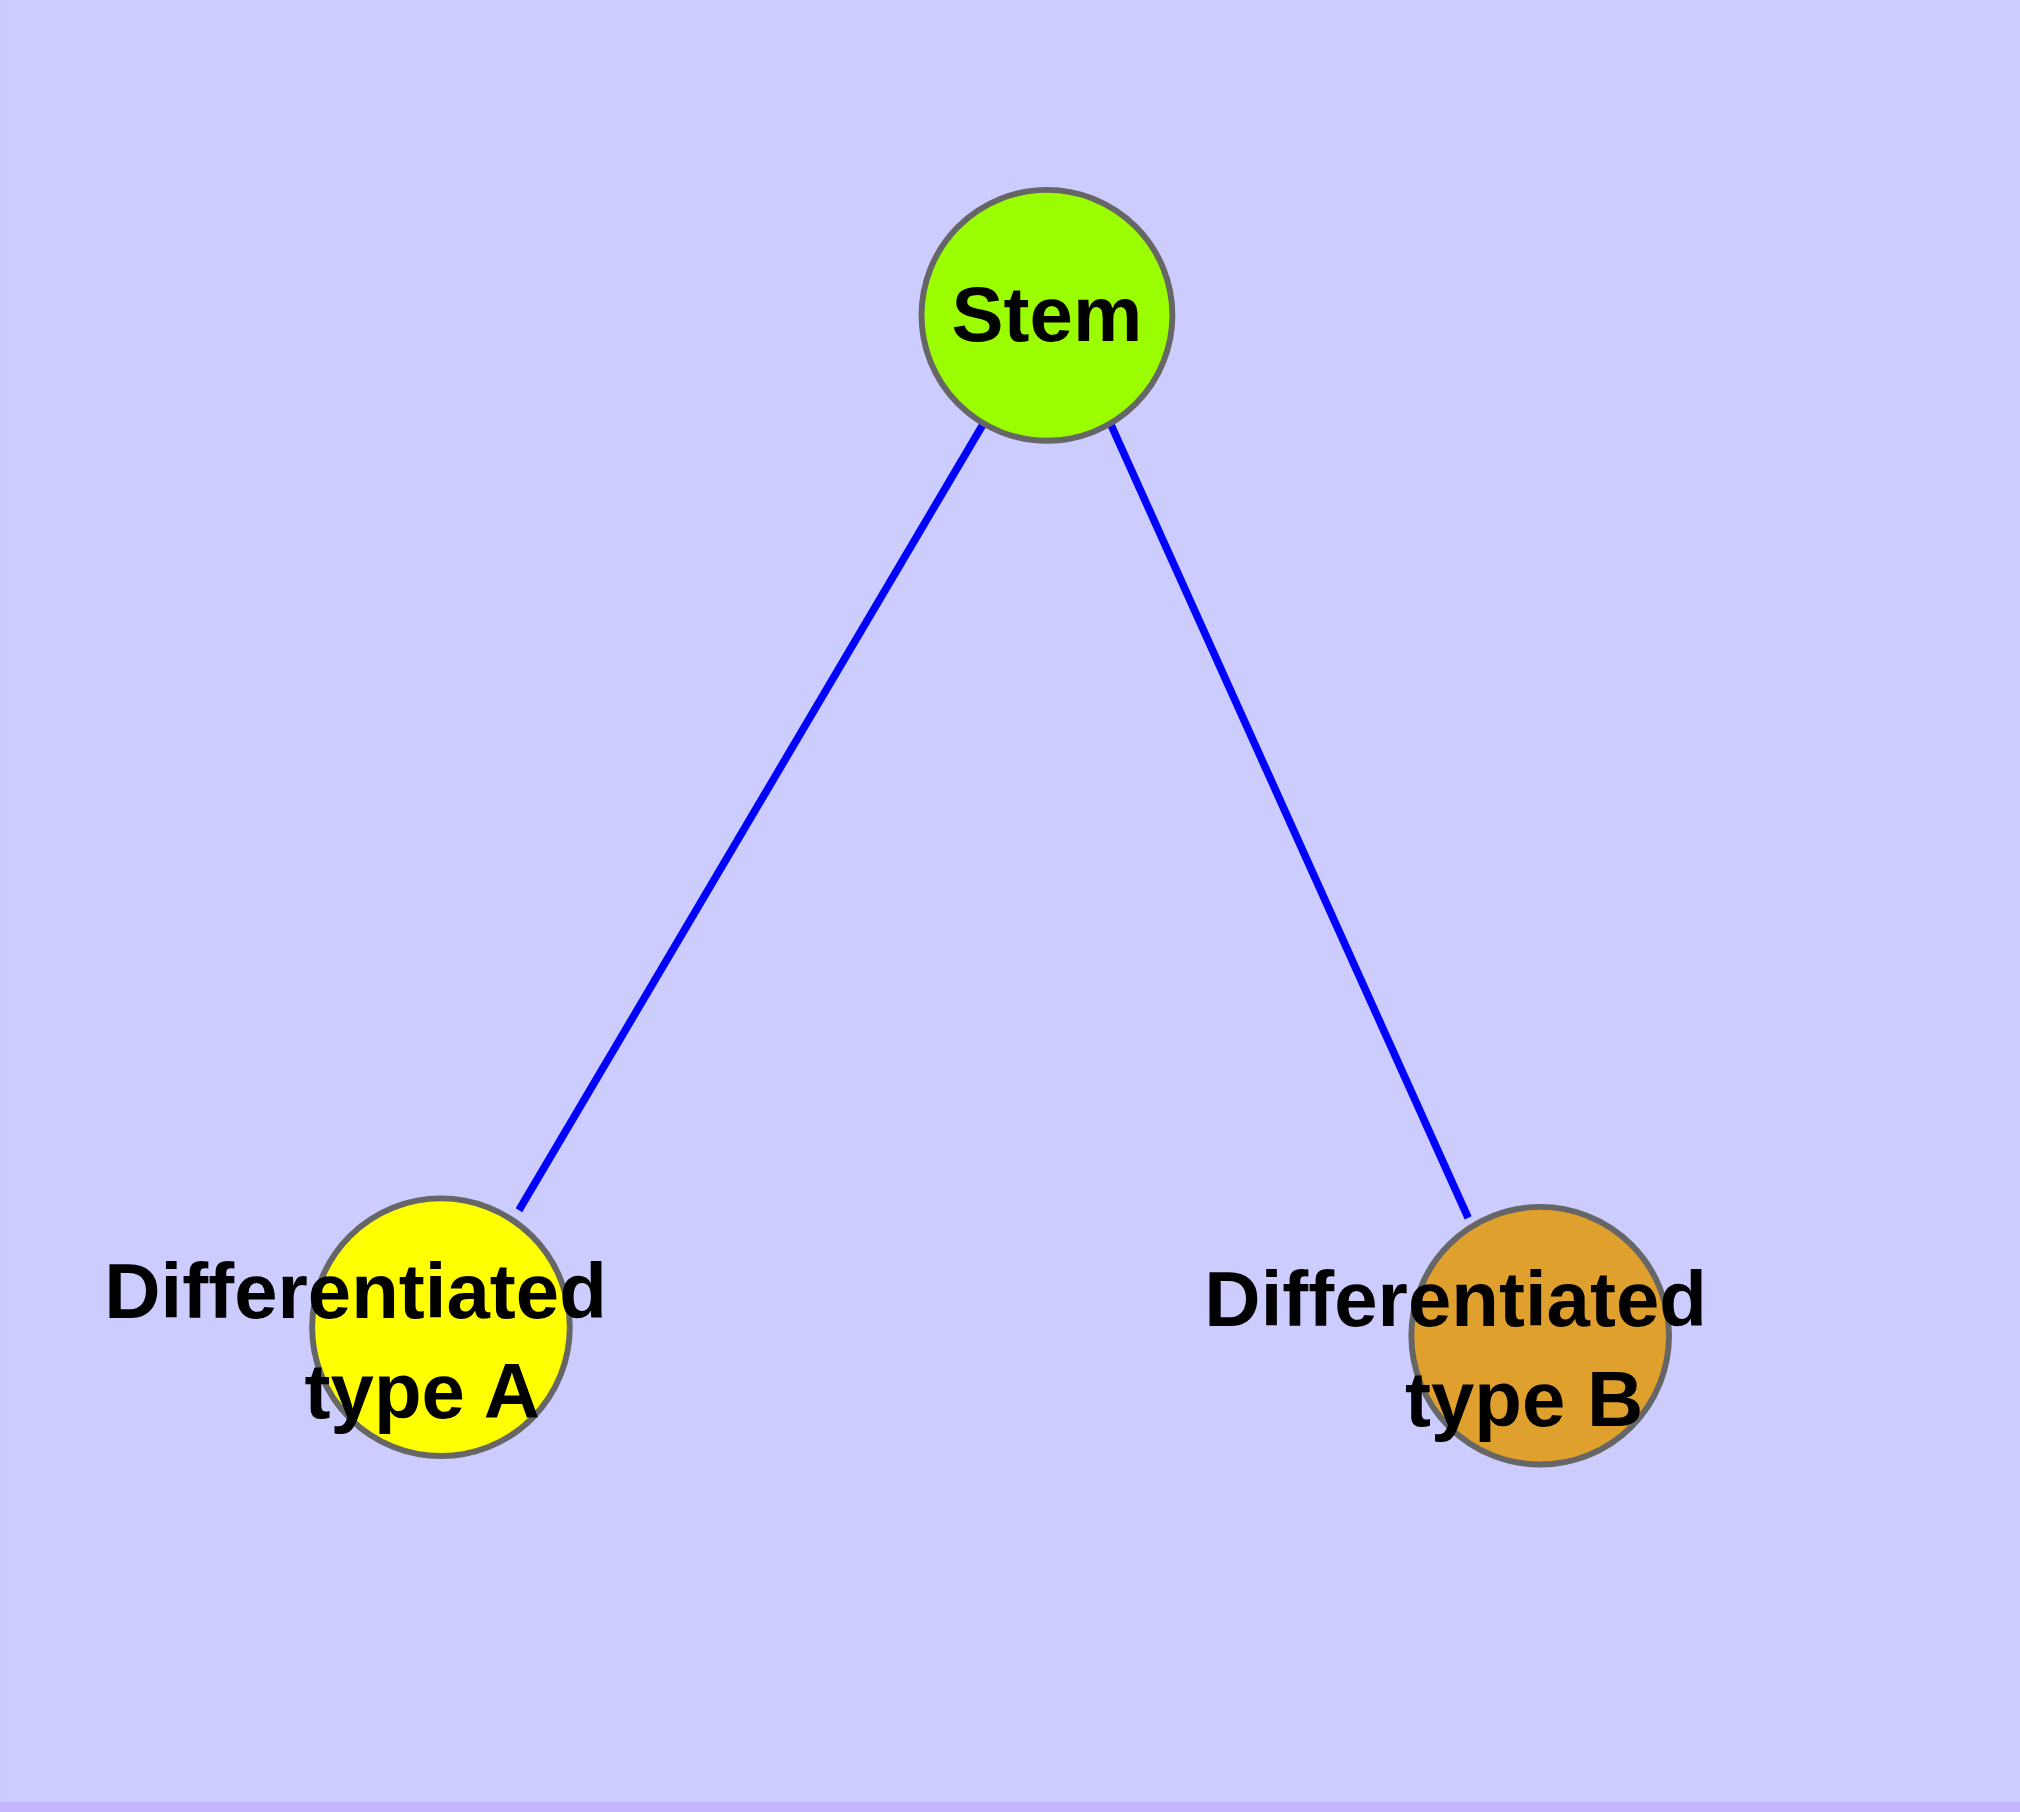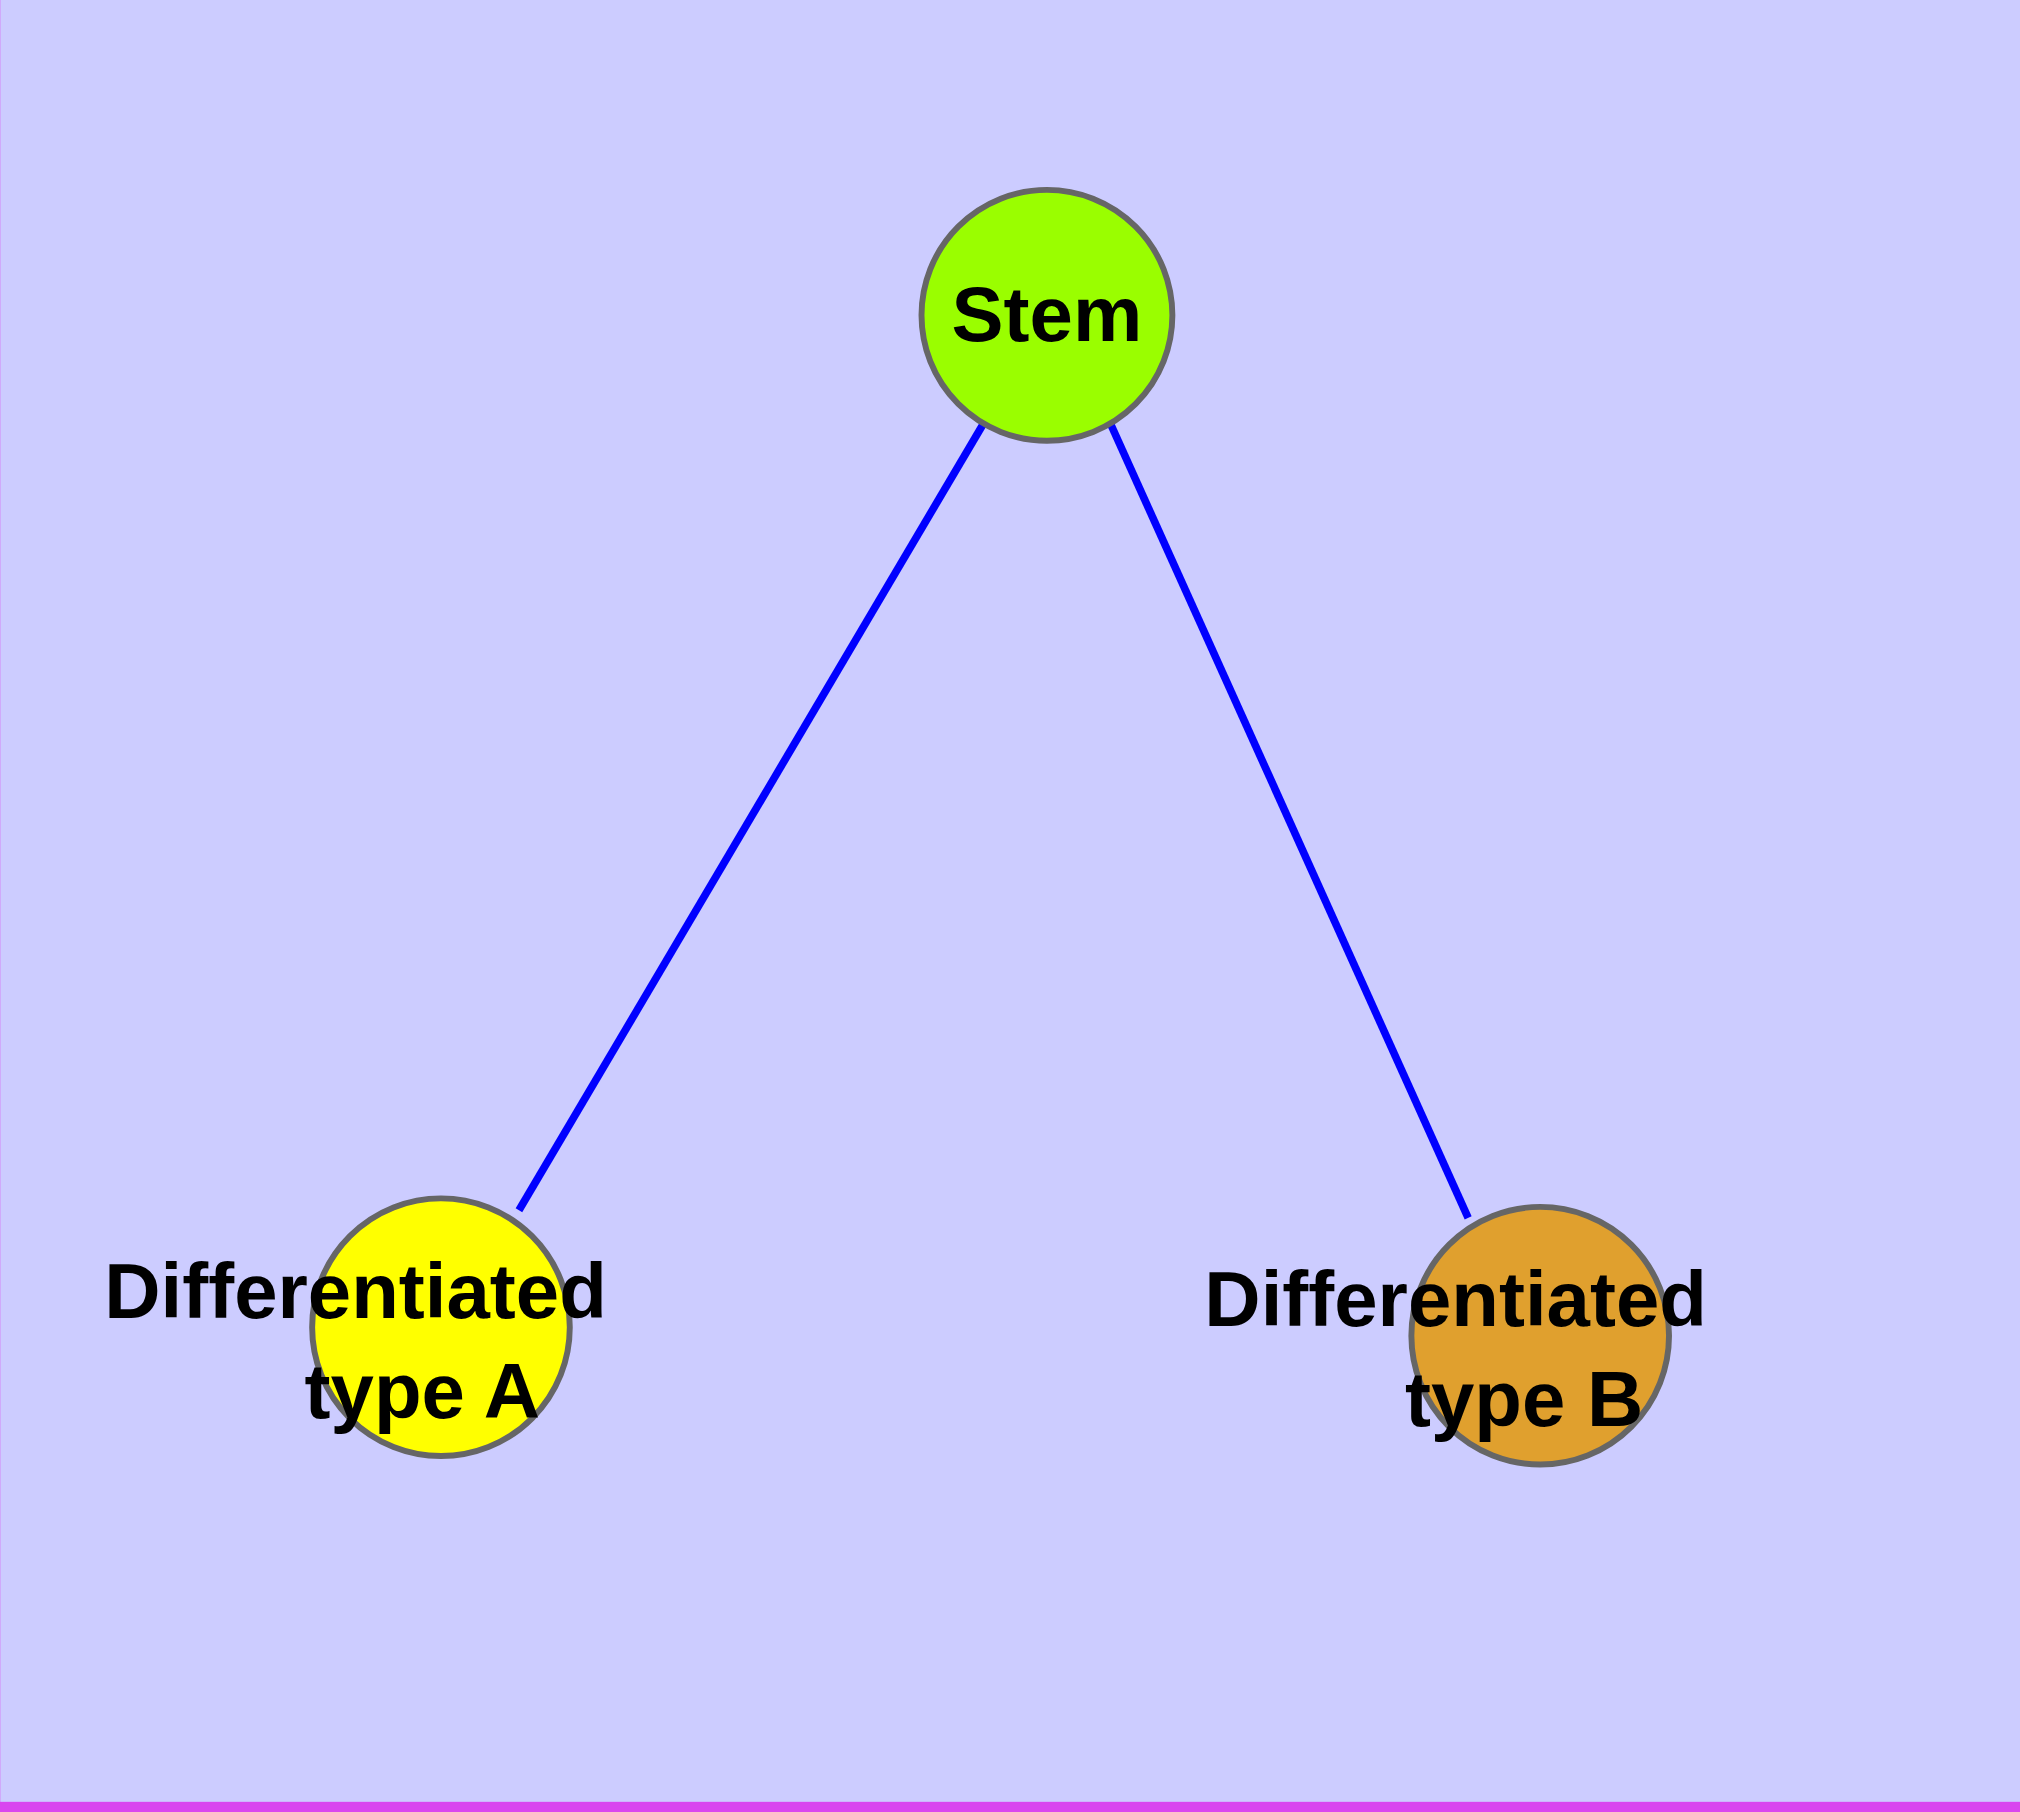--- a/index.html
+++ b/index.html
@@ -4,21 +4,21 @@
 <style>
   html, body {
     margin: 0;
     padding: 0;
     background: #ffffff;
   }
   #canvas {
     position: relative;
     width: 2021px;
     height: 1812px;
-    background: #d946ef;
+    background: #c4b5fd;
     overflow: hidden;
     font-family: "Liberation Sans", sans-serif;
   }
   #graph-svg {
     position: absolute;
     left: 0;
     top: 0;
     width: 2021px;
     height: 1812px;
     display: block;

